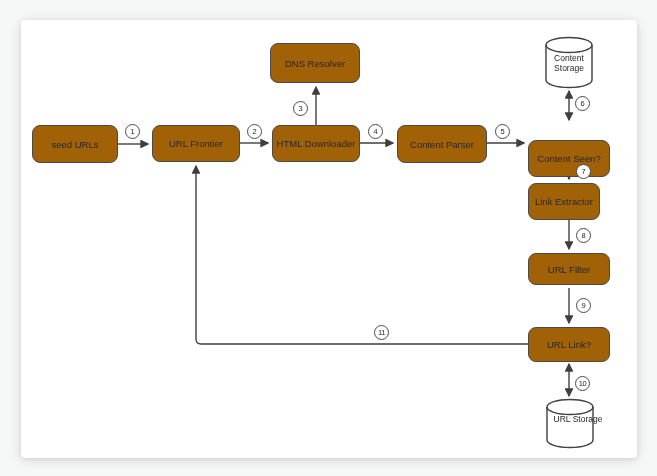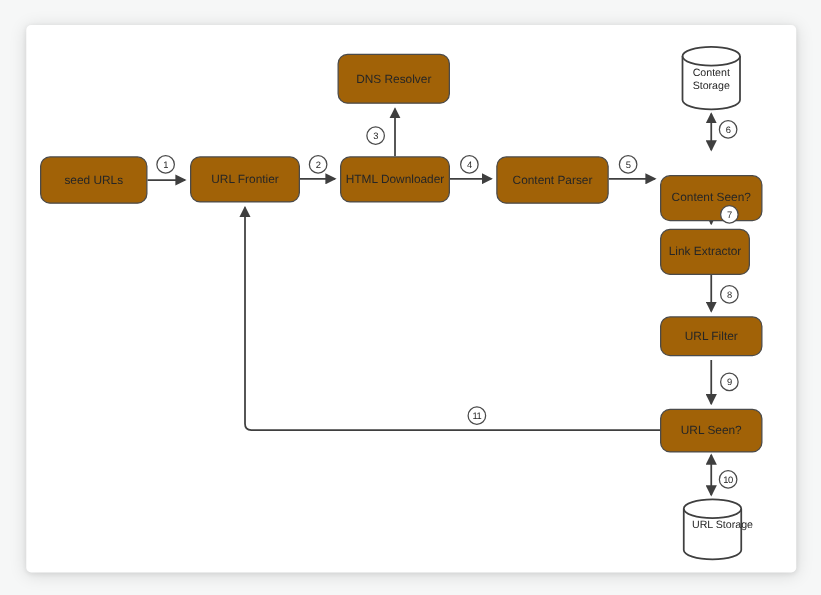--- a/index.html
+++ b/index.html
@@ -90,21 +90,21 @@
 </svg>
 
 <div class="node" style="left:32px;  top:125px; width:86px; height:38px;">seed URLs</div>
 <div class="node" style="left:152px; top:125px; width:88px; height:37px;">URL Frontier</div>
 <div class="node" style="left:272px; top:125px; width:88px; height:37px;">HTML Downloader</div>
 <div class="node" style="left:270px; top:43px;  width:90px; height:40px;">DNS Resolver</div>
 <div class="node" style="left:397px; top:125px; width:90px; height:38px;">Content Parser</div>
 <div class="node" style="left:528px; top:140px; width:82px; height:37px;">Content Seen?</div>
 <div class="node" style="left:528px; top:183px; width:72px; height:37px;">Link Extractor</div>
 <div class="node" style="left:528px; top:253px; width:82px; height:32px;">URL Filter</div>
-<div class="node" style="left:528px; top:327px; width:82px; height:35px;">URL Seen?</div>
+<div class="node" style="left:528px; top:327px; width:82px; height:35px;">URL Link?</div>
 
 <div class="cyl-label" style="left:546px; top:53px;  width:46px;">Content Storage</div>
 <div class="cyl-label" style="left:547px; top:414px; width:62px;">URL Storage</div>
 
 <div class="badge" style="left:125px; top:124px;">1</div>
 <div class="badge" style="left:247px; top:124px;">2</div>
 <div class="badge" style="left:293px; top:101px;">3</div>
 <div class="badge" style="left:368px; top:124px;">4</div>
 <div class="badge" style="left:495px; top:124px;">5</div>
 <div class="badge" style="left:575px; top:96px;">6</div>

